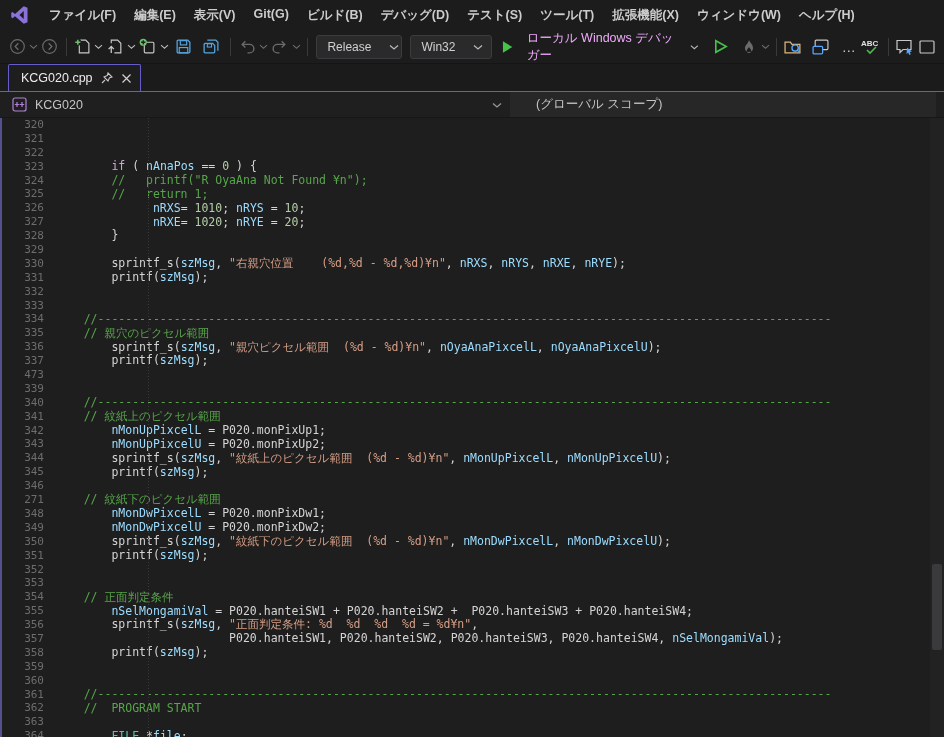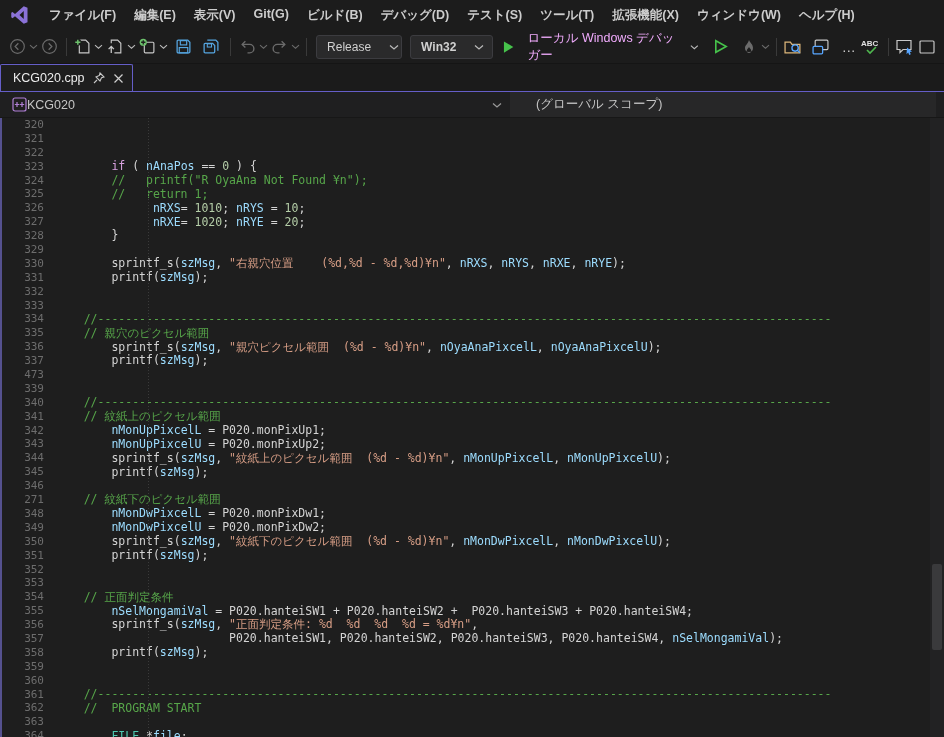--- a/index.html
+++ b/index.html
@@ -17,27 +17,27 @@
   .tsep { width:1px; height:18px; background:#3a3a3a; margin:0 5px; }
   .combo { height:24px; background:#2a2a2b; border:1px solid #3c3c40; border-radius:3px;
     display:flex; align-items:center; font-size:12px; color:#d0d0d0; margin:0 4px; }
   .combo .cval { padding:0 10px; }
   .combo .cchev { padding:0 8px; }
   .runbtn { display:flex; align-items:center; gap:13px; font-size:12.5px; color:#f0abfc;
     padding:0 6px; height:26px; border-radius:3px; }
   .spacer { flex:1; }
   .tabstrip { height:28px; background:#1b1b1b; display:flex; align-items:flex-end;
     border-bottom:1px solid #655ec8; }
-  .tab { height:27px; margin-left:0; background:#1e1e1e; border:1px solid #655ec8;
+  .tab { height:27px; margin-left:8px; background:#1e1e1e; border:1px solid #655ec8;
     border-bottom:none; border-radius:2px 2px 0 0; display:flex; align-items:center;
     padding:0 8px 0 12px; color:#ececec; font-size:12.5px; gap:8px; }
   .tab .ticon { display:flex; align-items:center; }
   .navbar { height:26px; background:#1f1f20; display:flex; align-items:stretch;
     color:#c5c5c5; font-size:12.5px; border-bottom:1px solid #171717; }
-  .nav-left { width:510px; display:flex; align-items:center; padding-left:12px; }
+  .nav-left { width:510px; display:flex; align-items:center; padding-left:12px; gap:8px; }
   .nav-left .nchev { margin-left:auto; padding-right:8px; }
   .nav-right { flex:1; margin-right:8px; background:#272728; display:flex; align-items:center;
     padding-left:26px; }
   .editor { position:relative; height:619px; display:flex; background:#1e1e1e;
     border-left:2px solid #55518f; overflow:hidden; }
   .gutter { width:54px; flex:0 0 auto; text-align:right; padding-right:12px;
     color:#6d6d6d; font-family:"DejaVu Sans Mono", monospace; font-size:11px; }
   .codepane { position:relative; flex:1; font-family:"DejaVu Sans Mono", monospace;
     font-size:11.5px; color:#d4d4d4; white-space:pre; overflow:hidden; }
   .row { height:13.9px; line-height:13.9px; white-space:pre; }
@@ -171,21 +171,21 @@
   <span class="tsep"></span>
 
   <div class="combo" style="width:86px;">
     <span class="cval">Release</span>
     <span class="cchev" style="margin-left:auto;">
       <svg width="10" height="8" viewBox="0 0 10 8">
           <polyline points="1,2.5 5,6 9,2.5" fill="none" stroke="#bbbbbb" stroke-width="1.2"></polyline>
         </svg>
     </span>
   </div>
-  <div class="combo" style="width:84px;font-weight:bold;">
+  <div class="combo" style="width:84px;">
     <span class="cval">Win32</span>
     <span class="cchev" style="margin-left:auto;">
       <svg width="10" height="8" viewBox="0 0 10 8">
           <polyline points="1,2.5 5,6 9,2.5" fill="none" stroke="#bbbbbb" stroke-width="1.2"></polyline>
         </svg>
     </span>
   </div>
 
   <div class="runbtn">
     <svg width="13" height="14" viewBox="0 0 12 13">

